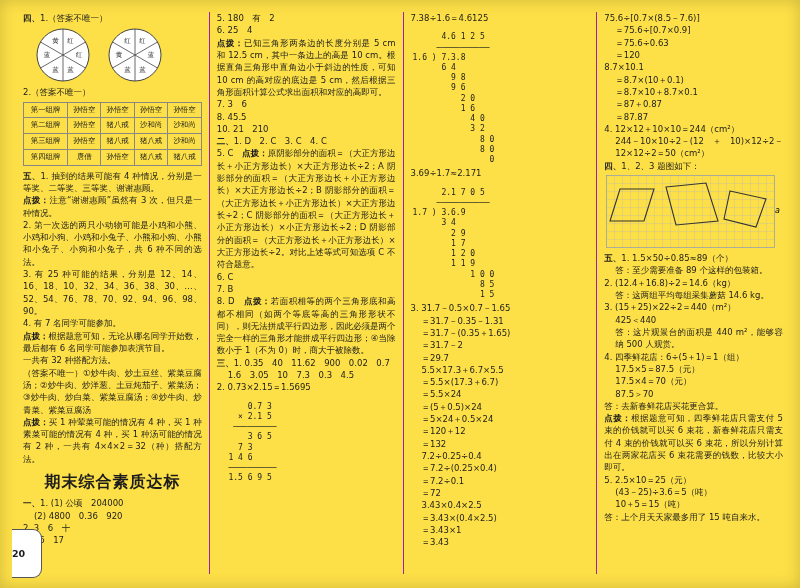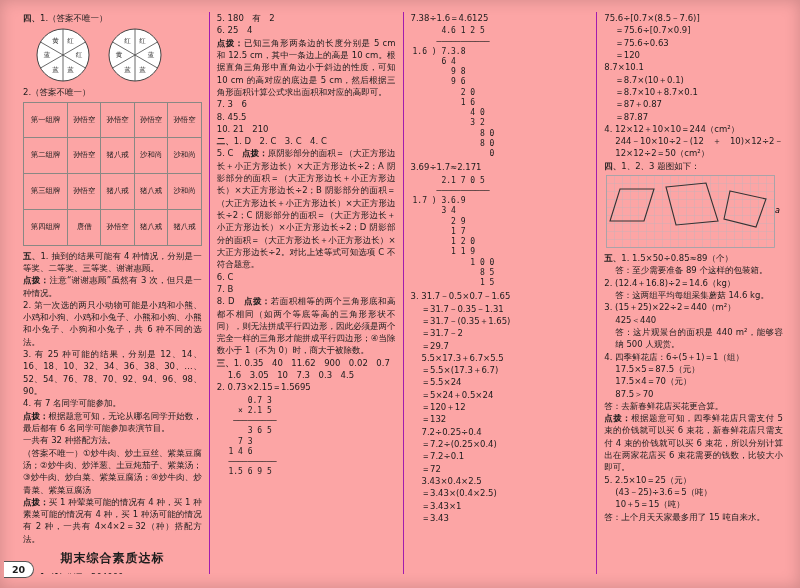--- a/index.html
+++ b/index.html
@@ -1,33 +1,33 @@
 <!DOCTYPE html>
 <html><head>
 <meta charset="utf-8">
 <style>
   *{box-sizing:border-box}
   body{margin:0;background:#b9b7b2;font-family:"DejaVu Sans",sans-serif}
-  .page{position:relative;width:800px;height:588px;margin:0 auto;background:#fca5a5;color:#1c1c1c;
+  .page{position:relative;width:800px;height:588px;margin:0 auto;background:#fde047;color:#1c1c1c;
         box-shadow:inset 0 0 16px rgba(0,0,0,.18);overflow:hidden}
   .cols{position:absolute;top:12px;left:16px;right:10px;bottom:14px;display:flex}
   .col{flex:1 1 0;padding:0 7px;font-size:8.5px;line-height:1.45;overflow:hidden}
   .col+.col{border-left:1px solid #a21caf}
   p{margin:0;text-align:justify}
   .b{font-weight:bold}
   .eq{padding-left:11px}
-  pre{margin:2px 0 2px 2px;font-family:"DejaVu Sans Mono",monospace;font-size:8px;line-height:1.28}
-  .heading{text-align:center;font-weight:bold;font-size:12px;letter-spacing:1px;margin:5px 0 4px}
+  pre{margin:8px 0 2px 2px;font-family:"DejaVu Sans Mono",monospace;font-size:8px;line-height:1.28}
+  .heading{text-align:center;font-weight:bold;font-size:16px;letter-spacing:1px;margin:5px 0 4px}
   .wheels{display:flex;gap:16px;justify-content:flex-start;padding:3px 0 3px 12px}
   table.cards{border-collapse:collapse;width:100%;margin:3px 0 4px}
-  table.cards td{border:1px solid #8a8884;font-size:7.4px;padding:12px 0;text-align:center;white-space:nowrap}
+  table.cards td{border:1px solid #8a8884;font-size:7.4px;padding:2px 0;text-align:center;white-space:nowrap}
   svg .lbl{font-size:6.6px;fill:#1c1c1c}
   .gridfig{display:block;margin:3px auto 3px}
   .glabel{font-size:8px;font-style:italic}
-  .pagenum{position:absolute;left:4px;bottom:10px;width:30px;padding:2px 0;text-align:center;font-weight:bold;
+  .pagenum{position:absolute;left:12px;bottom:10px;width:30px;padding:18px 0;text-align:left;font-weight:bold;
            font-size:9.5px;border:1.2px solid #555;border-left:none;border-radius:0 9px 9px 0;background:#fff}
 </style>
 </head>
 <body>
 
 <div class="page">
   <div class="cols">
 
     <div class="col">
       <p><span class="b">四、</span><span>1.（答案不唯一）</span></p>
@@ -171,20 +171,21 @@
               8 5
               1 5</pre>
       <p><span>3. 31.7－0.5×0.7－1.65</span></p>
       <div class="eq">＝31.7－0.35－1.31</div>
       <div class="eq">＝31.7－(0.35＋1.65)</div>
       <div class="eq">＝31.7－2</div>
       <div class="eq">＝29.7</div>
       <div class="eq">5.5×17.3＋6.7×5.5</div>
       <div class="eq">＝5.5×(17.3＋6.7)</div>
       <div class="eq">＝5.5×24</div>
+      <div class="eq">＝(5＋0.5)×24</div>
       <div class="eq">＝5×24＋0.5×24</div>
       <div class="eq">＝120＋12</div>
       <div class="eq">＝132</div>
       <div class="eq">7.2÷0.25÷0.4</div>
       <div class="eq">＝7.2÷(0.25×0.4)</div>
       <div class="eq">＝7.2÷0.1</div>
       <div class="eq">＝72</div>
       <div class="eq">3.43×0.4×2.5</div>
       <div class="eq">＝3.43×(0.4×2.5)</div>
       <div class="eq">＝3.43×1</div>

